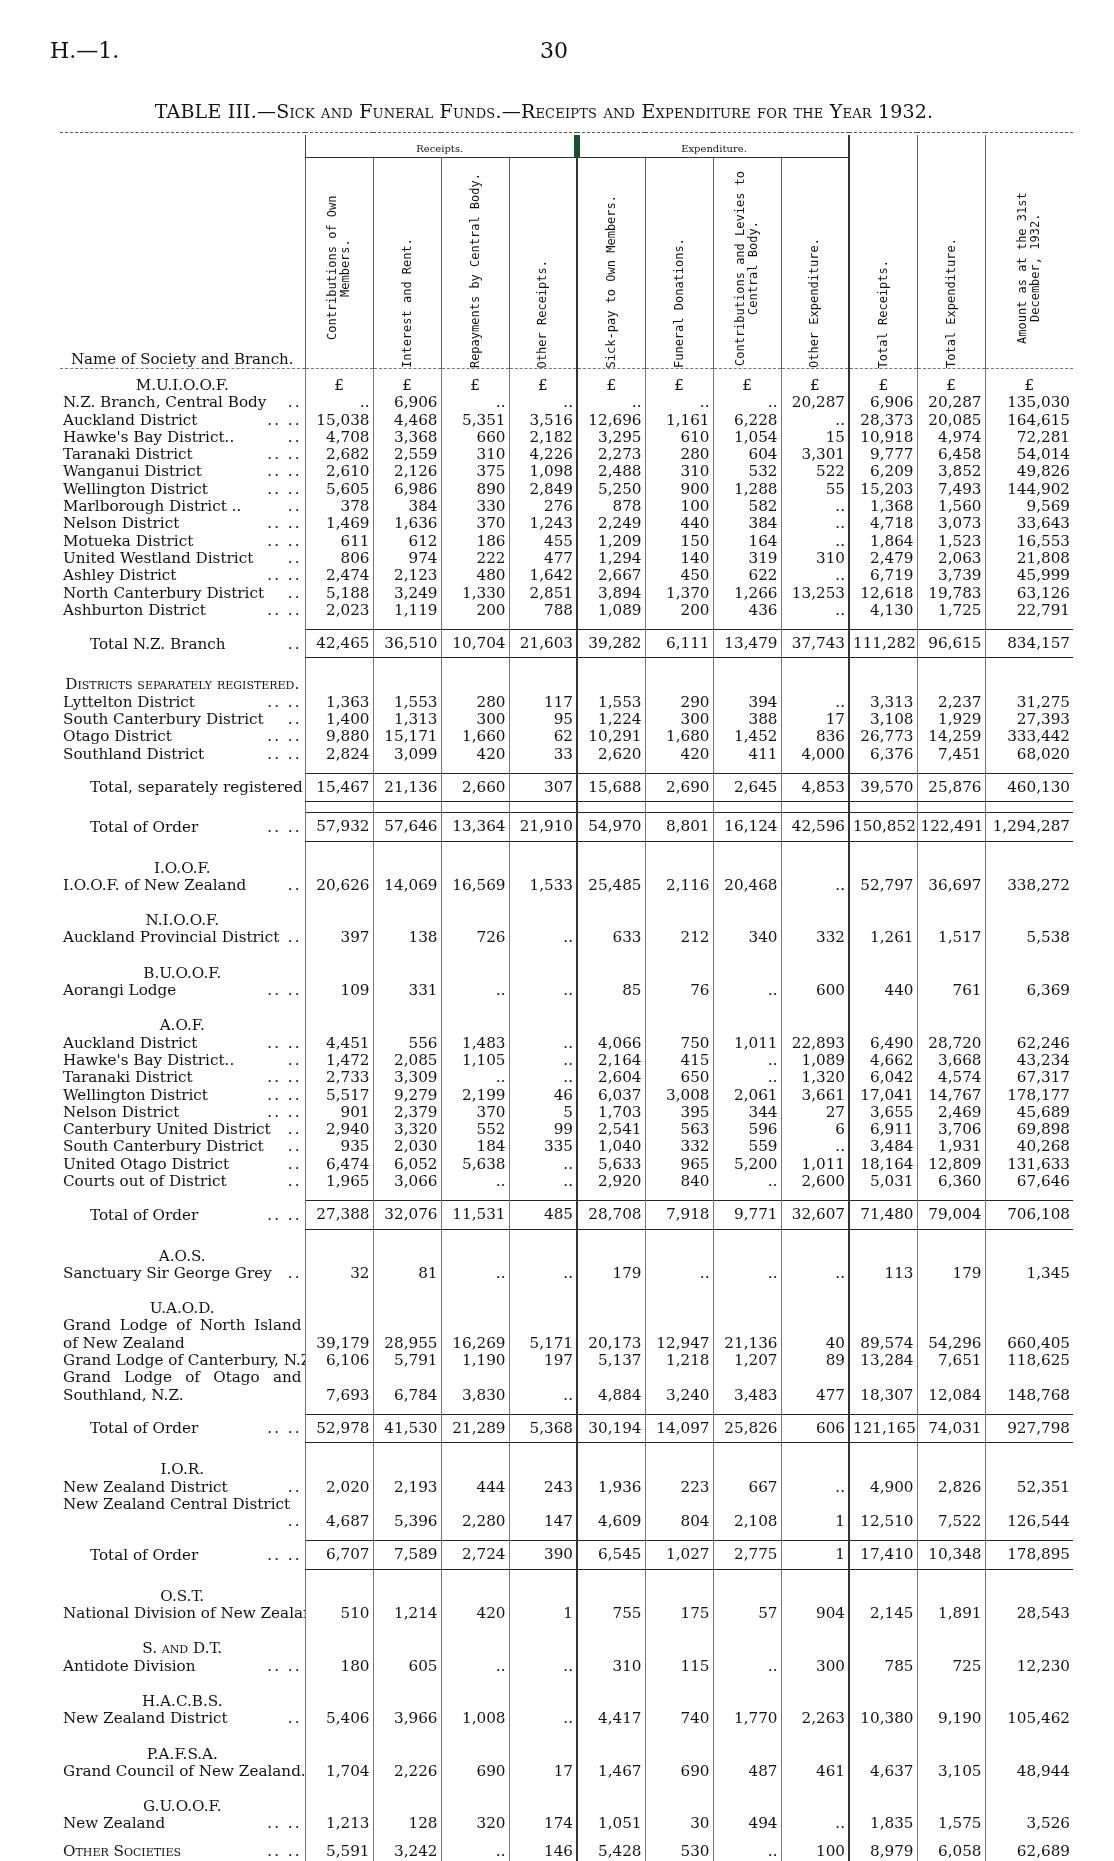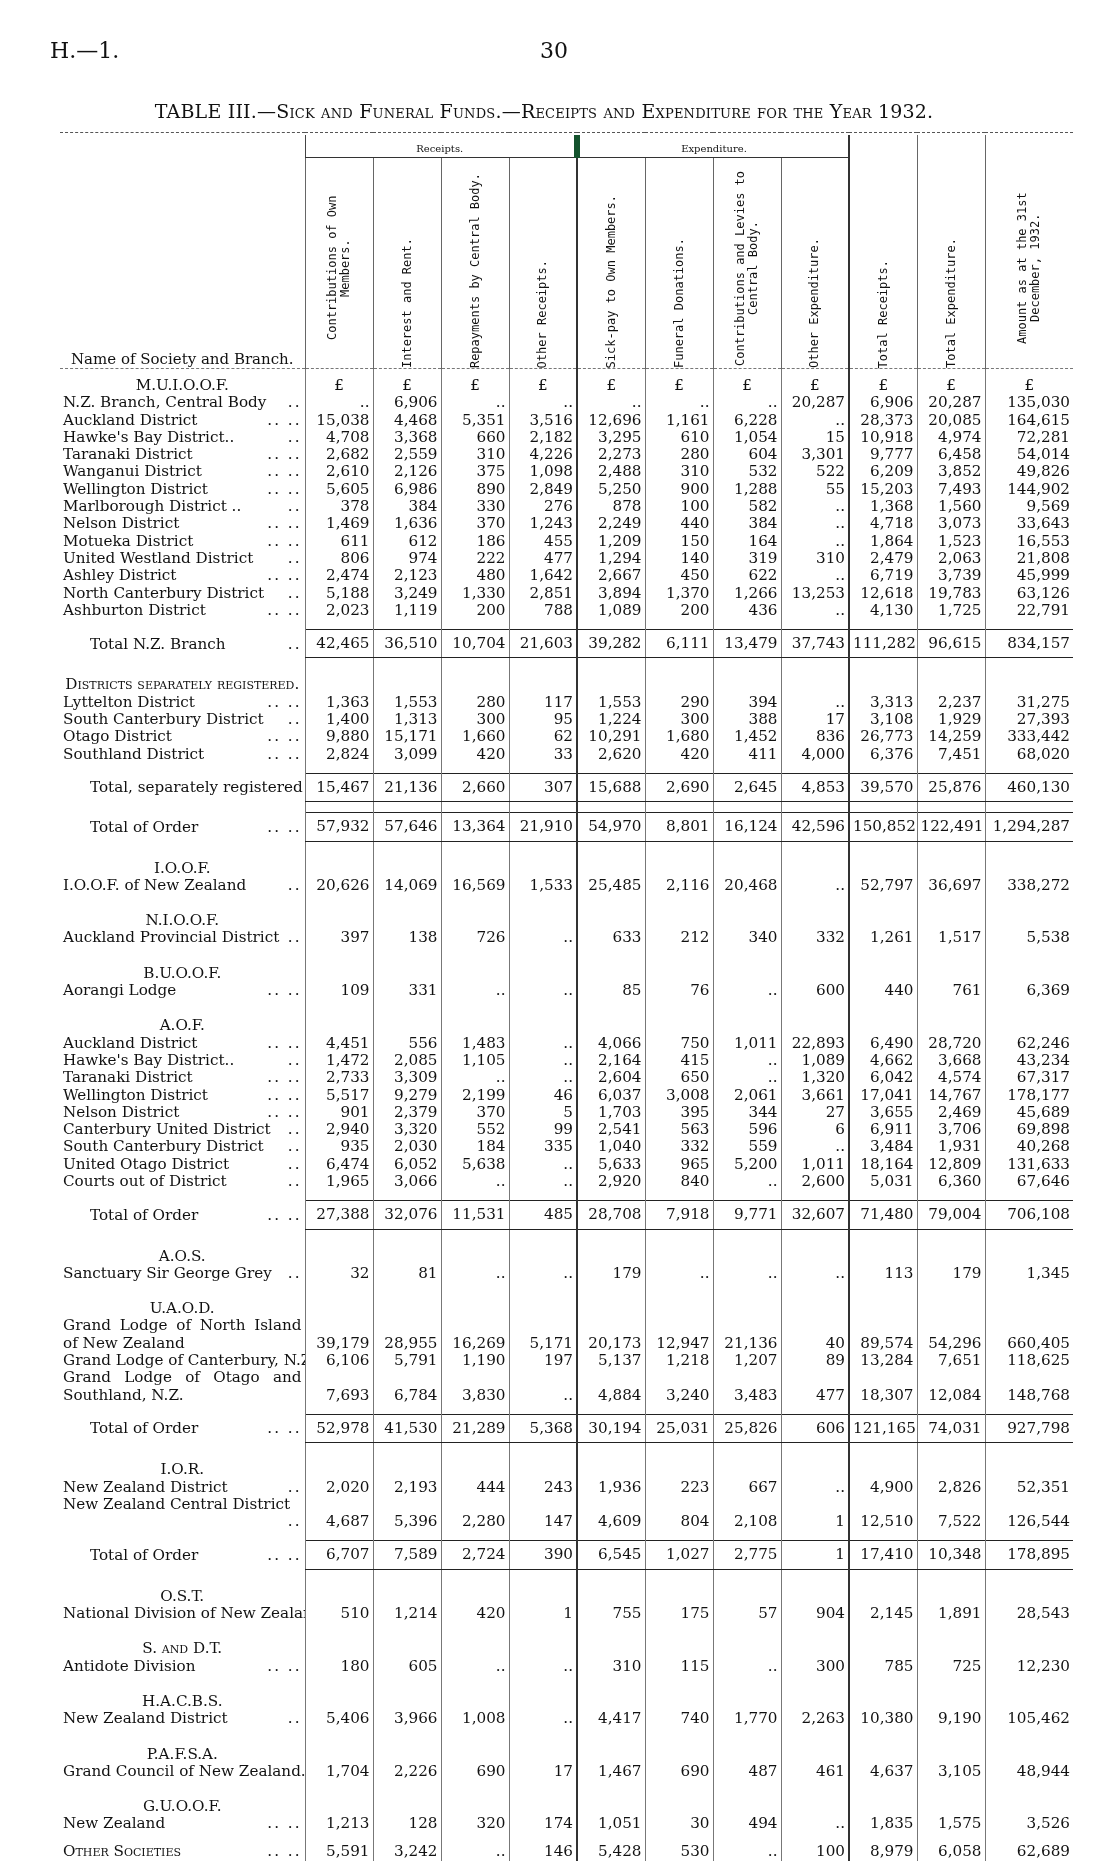--- a/index.html
+++ b/index.html
@@ -905,21 +905,21 @@
         <td class="num"></td>
         <td class="num"></td>
       </tr>
       <tr class="total">
         <td class="name"><span>Total of Order</span><span class="dots">.. ..</span></td>
         <td class="num">52,978</td>
         <td class="num">41,530</td>
         <td class="num">21,289</td>
         <td class="num">5,368</td>
         <td class="num bigsep">30,194</td>
-        <td class="num">25,031</td>
+        <td class="num">14,097</td>
         <td class="num">25,826</td>
         <td class="num">606</td>
         <td class="num bigsep">121,165</td>
         <td class="num">74,031</td>
         <td class="num">927,798</td>
       </tr>
       <tr class="gap">
         <td class="name"></td>
         <td class="num"></td>
         <td class="num"></td>

